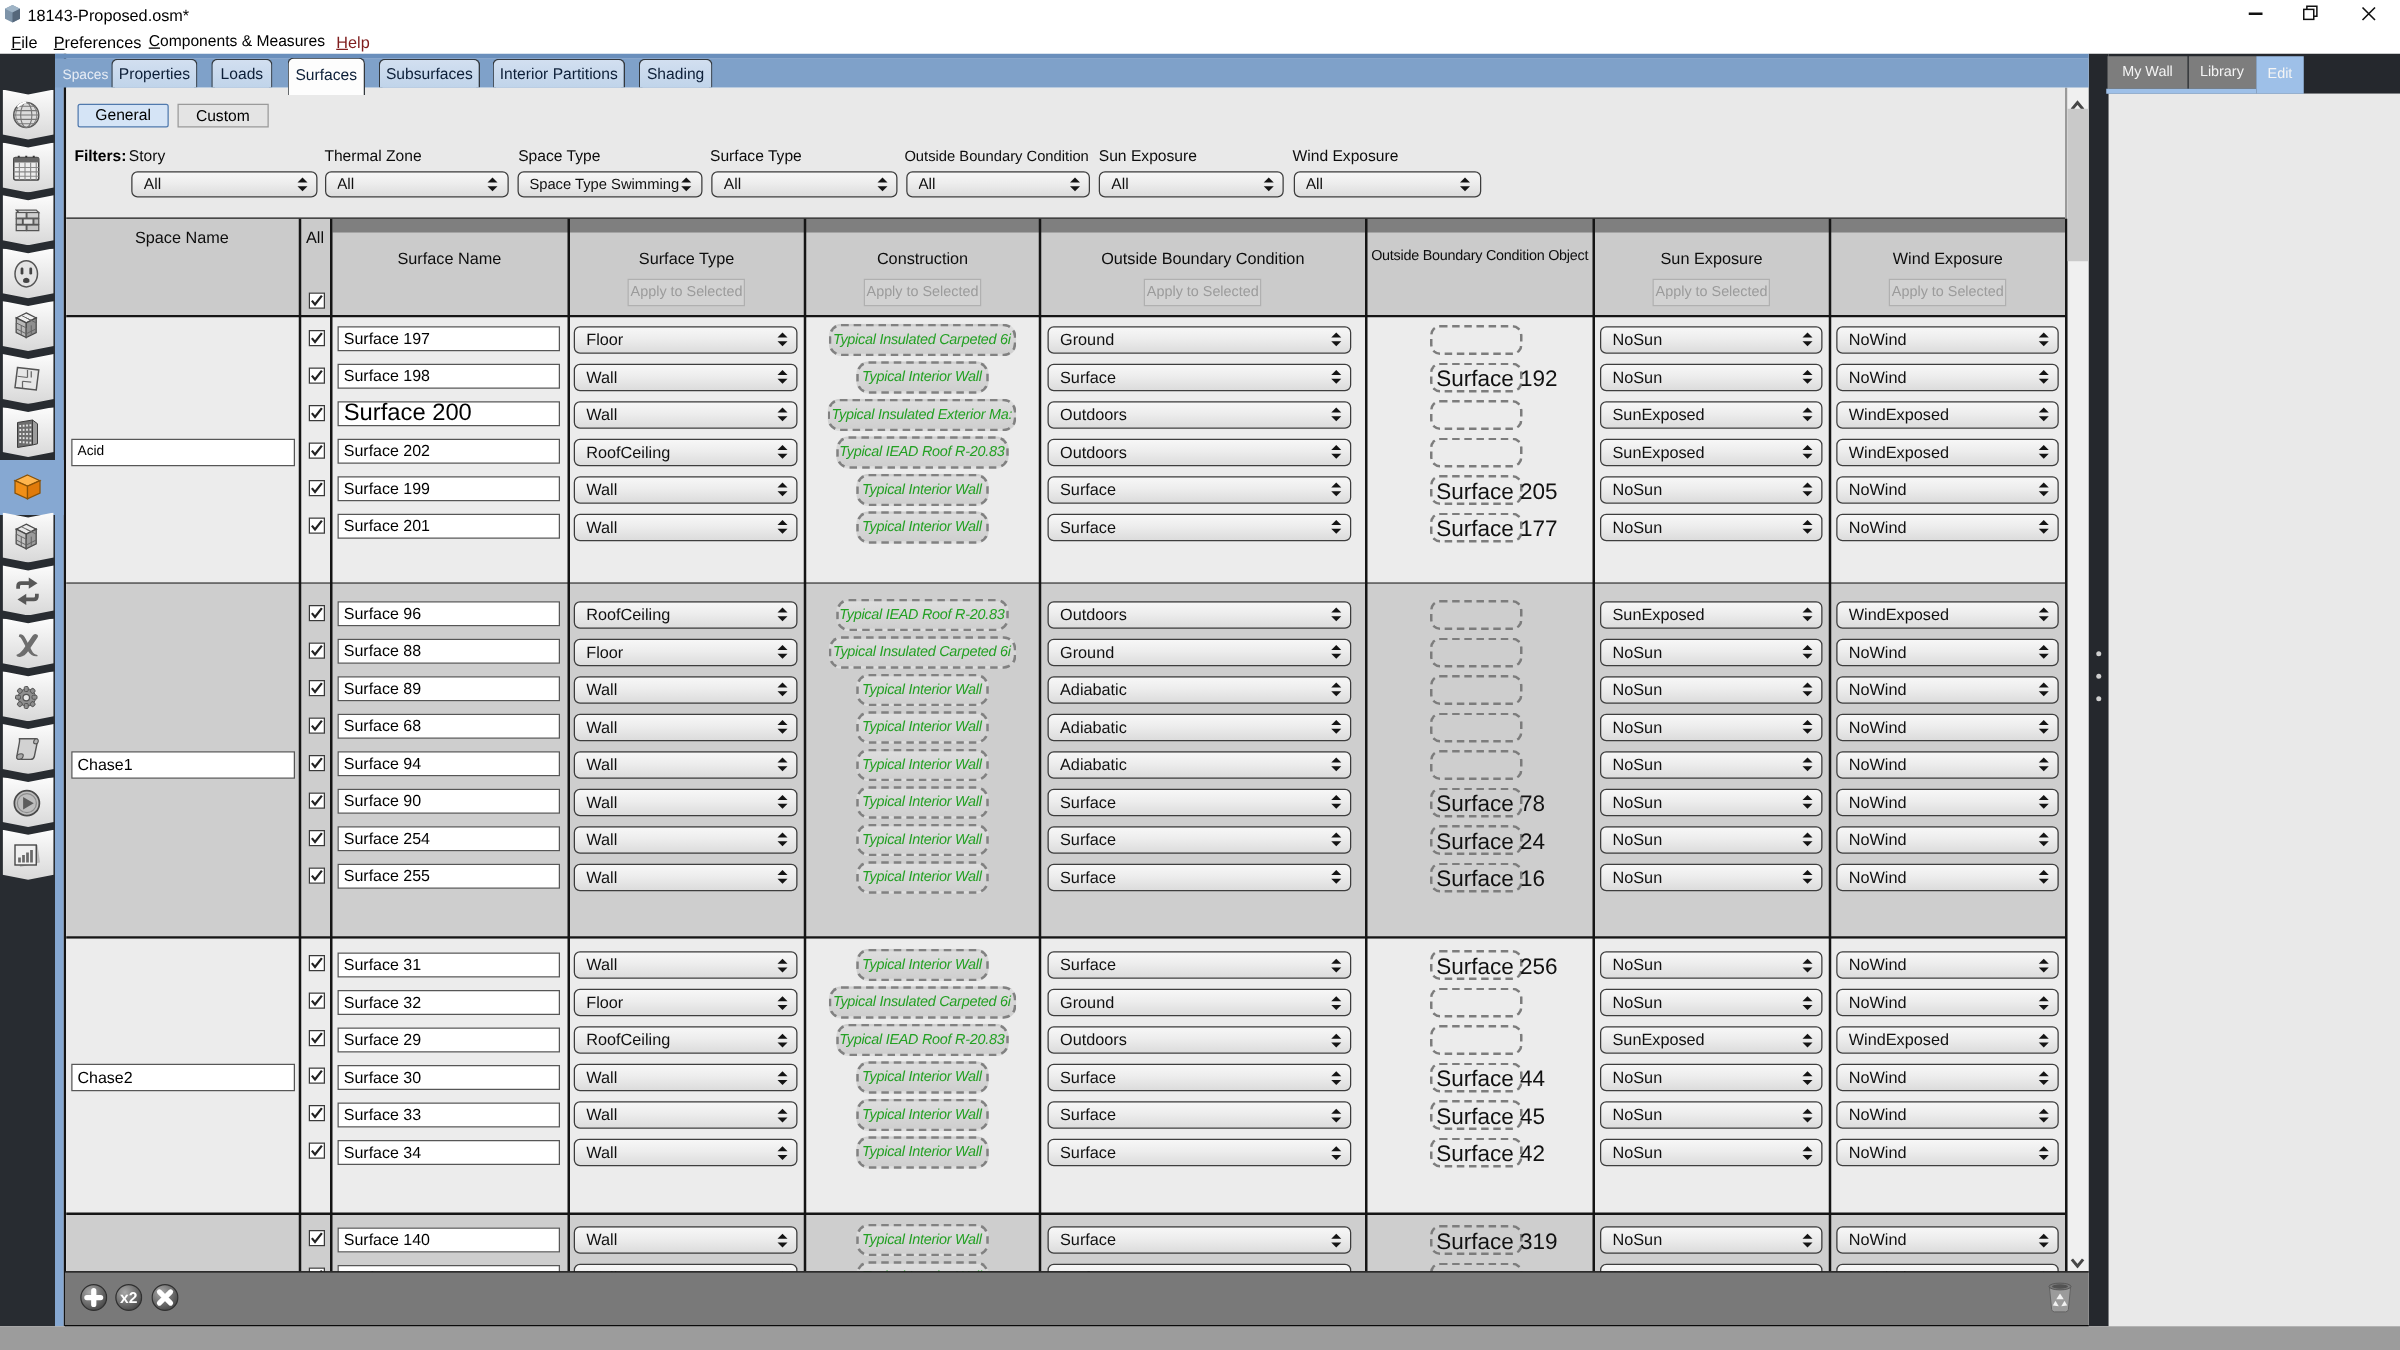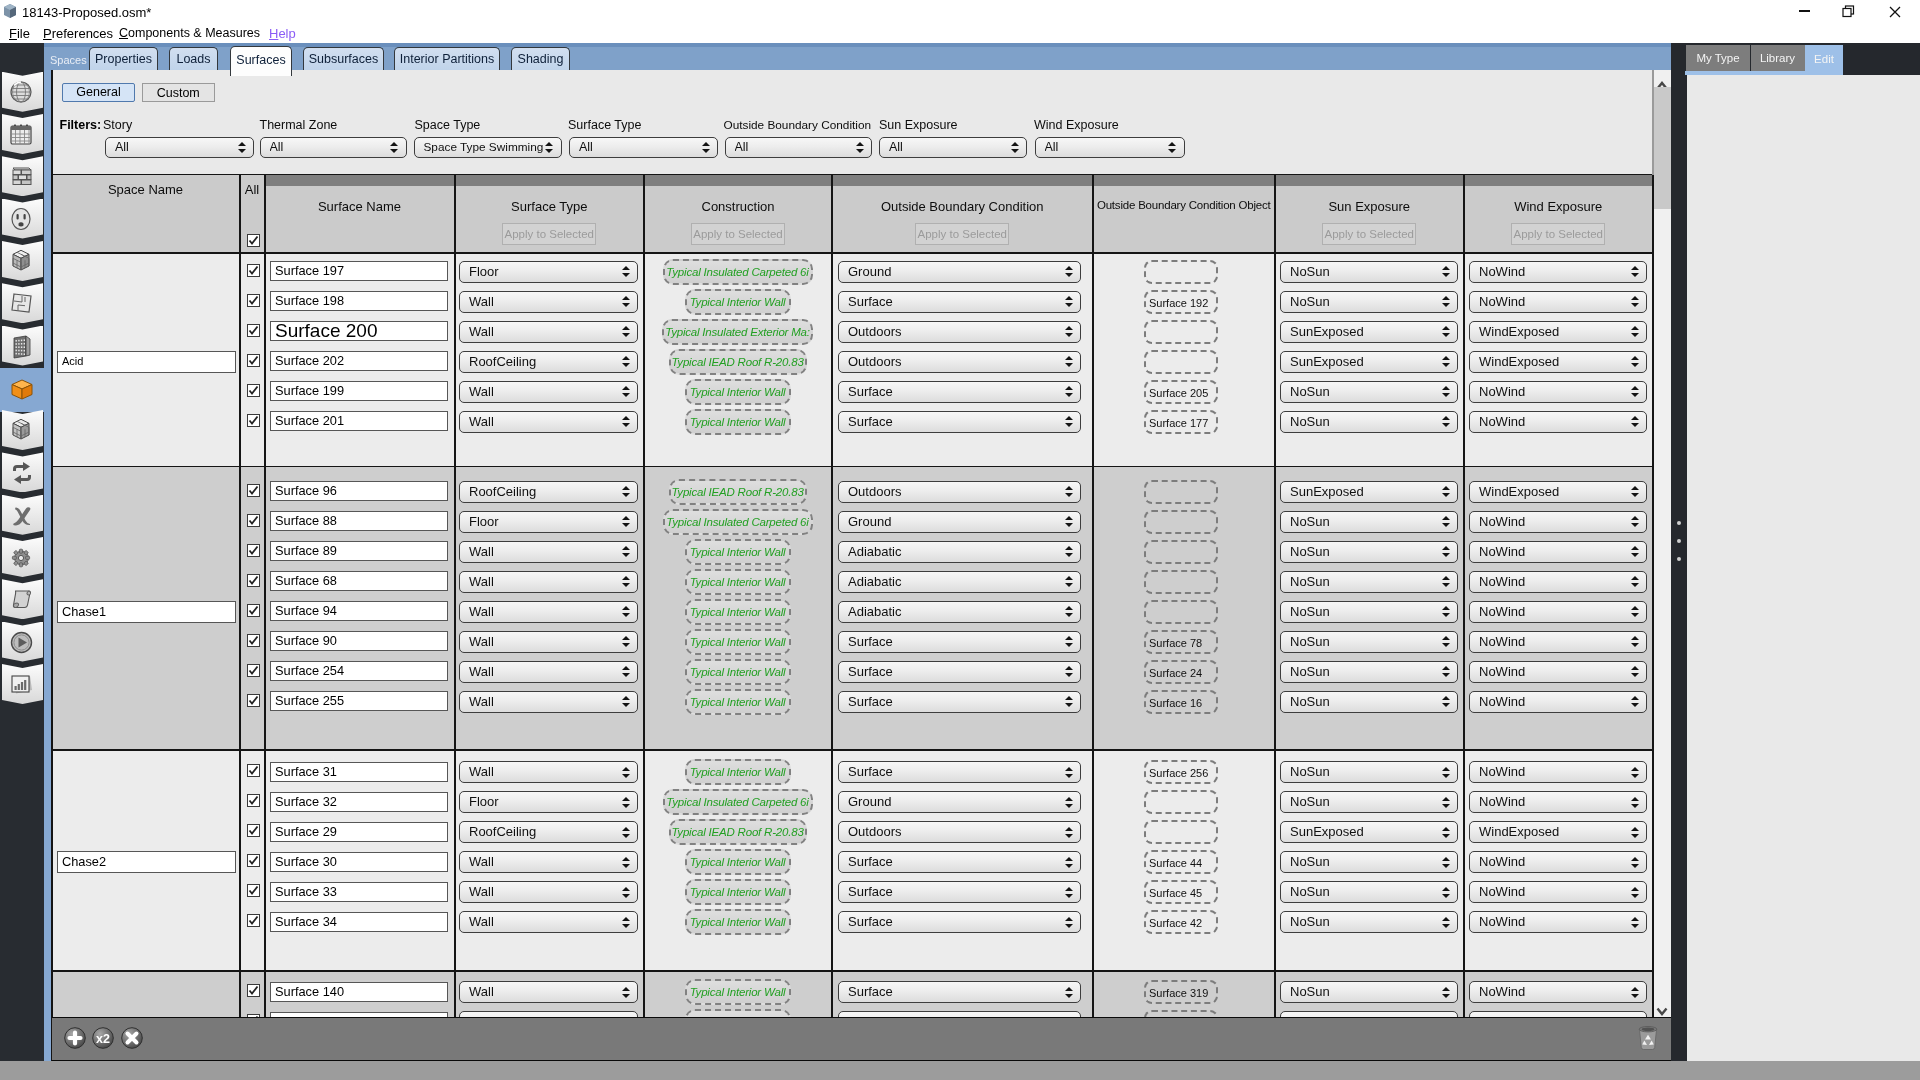--- a/index.html
+++ b/index.html
@@ -16,21 +16,21 @@
  border-top:4.6px solid #141414;}
 .inp{background:#fff;border:1px solid #565656;}
 .inp span{position:absolute;left:4px;top:0;color:#000;white-space:nowrap;}
 .cb{background:#fff;border:1.5px solid #3a3a3a;}
 .cb svg{position:absolute;left:-1px;top:-1px;}
 .cons{border:2px dashed #818181;border-radius:10px;
  background:linear-gradient(180deg,#dedede,#cfcfcf);font-style:italic;}
 .const{position:absolute;left:0;right:0;top:0;bottom:0;display:flex;align-items:center;
  justify-content:center;color:#23a023;font-size:11.5px;letter-spacing:-0.2px;white-space:nowrap;}
 .obco{border:2px dashed #7c7c7c;border-radius:8px;}
-.obct{position:absolute;left:3px;top:2px;line-height:18px;font-size:11px;color:#111;white-space:nowrap;}
+.obct{position:absolute;left:3px;top:2px;line-height:18px;font-size:18px;color:#111;white-space:nowrap;}
 .hlbl{color:#0d0d0d;font-size:13px;text-align:center;}
 .apply{background:#d2d2d2;border:1px solid #b0b0b0;color:#9b9b9b;font-size:11.5px;
  text-align:center;line-height:20px;white-space:nowrap;overflow:hidden;}
 .tab{border:1px solid #33383d;border-bottom:none;border-radius:5px 5px 0 0;
  background:linear-gradient(180deg,#d2dff0,#c0d4ea);color:#0d1f38;font-size:12.5px;
  text-align:center;}
 .flbl{color:#0c0c0c;white-space:nowrap;}
 .wtab{color:#f4f4f4;font-size:11.5px;text-align:center;}
 </style></head><body>
 <div id="app">
@@ -59,21 +59,21 @@
 <rect x="3.5" y="1" width="8" height="8"></rect>
         <rect x="1" y="3.5" width="8" height="8" fill="#fff"></rect>
 </svg></div>
 <div style="left:1889px;top:4px;width:12px;height:12px">
 <svg width="12" height="12" viewBox="0 0 12 12" stroke="#111" stroke-width="1.3">
 <path d="M1 1 L11 11 M11 1 L1 11"></path>
       </svg></div>
 <div style="left:9px;top:26px;font-size:13px;color:#000;white-space:nowrap"><span style="text-decoration:underline">F</span>ile</div>
 <div style="left:43px;top:26px;font-size:13px;color:#000;white-space:nowrap"><span style="text-decoration:underline">P</span>references</div>
 <div style="left:119px;top:26px;font-size:12.5px;color:#000;white-space:nowrap"><span style="text-decoration:underline">C</span>omponents &amp; Measures</div>
-<div style="left:269px;top:26px;font-size:13px;color:#8b5cf6;white-space:nowrap"><span style="text-decoration:underline">H</span>elp</div>
+<div style="left:269px;top:26px;font-size:13px;color:#7f1d1d;white-space:nowrap"><span style="text-decoration:underline">H</span>elp</div>
 <div style="left:2px;top:71.7px;width:41px;height:40px;background:linear-gradient(180deg,#fcfcfc,#d8d8d8);clip-path:polygon(0% 0%, 50% 10%, 100% 0%, 100% 90%, 50% 100%, 0% 90%)"></div>
 <div style="left:9px;top:79.7px;width:26px;height:26px"><svg width="26" height="26" viewBox="0 0 26 26">
 <circle cx="12" cy="12" r="10" fill="#dcdcdc" stroke="#555" stroke-width="1.2"></circle>
 <ellipse cx="12" cy="12" rx="4.5" ry="10" fill="none" stroke="#777" stroke-width="0.9"></ellipse>
 <ellipse cx="12" cy="12" rx="8.5" ry="10" fill="none" stroke="#777" stroke-width="0.7"></ellipse>
 <path d="M2.5 8.5 H21.5 M2 12 H22 M2.5 15.5 H21.5 M4.5 5 H19.5 M4.5 19 H19.5" stroke="#777" stroke-width="0.9"></path>
 <path d="M5 5.5 A10 10 0 0 1 12 2" stroke="#fff" stroke-width="1.5" fill="none"></path>
       </svg></div>
 <div style="left:2px;top:114.0px;width:41px;height:40px;background:linear-gradient(180deg,#fcfcfc,#d8d8d8);clip-path:polygon(0% 0%, 50% 10%, 100% 0%, 100% 90%, 50% 100%, 0% 90%)"></div>
 <div style="left:9px;top:122.0px;width:26px;height:26px"><svg width="26" height="26" viewBox="0 0 26 26">
@@ -1241,21 +1241,21 @@
         <path d="M1.5 7.5 L6 2 L10.5 7.5" fill="none" stroke="#474747" stroke-width="2.4"></path>
       </svg></div>
 <div style="left:1653.5px;top:87px;width:17px;height:122px;background:#c9c9c9"></div>
 <div style="left:1656px;top:1002px;width:12px;height:9px">
 <svg width="12" height="9" viewBox="0 0 12 9">
         <path d="M1.5 1.5 L6 7 L10.5 1.5" fill="none" stroke="#474747" stroke-width="2.4"></path>
       </svg></div>
 <div style="left:1676.5px;top:521px;width:4px;height:4px;border-radius:2px;background:#cfcfcf"></div>
 <div style="left:1676.5px;top:539px;width:4px;height:4px;border-radius:2px;background:#cfcfcf"></div>
 <div style="left:1676.5px;top:557px;width:4px;height:4px;border-radius:2px;background:#cfcfcf"></div>
-<div class="wtab" style="left:1686px;top:44.5px;width:64px;height:26px;line-height:26px;background:#7d7d7d">My Type</div>
+<div class="wtab" style="left:1686px;top:44.5px;width:64px;height:26px;line-height:26px;background:#7d7d7d">My Wall</div>
 <div class="wtab" style="left:1750.5px;top:44.5px;width:54px;height:26px;line-height:26px;background:#7d7d7d">Library</div>
 <div class="wtab" style="left:1805px;top:44.5px;width:38px;height:30.5px;line-height:28px;background:#9ec0e8">Edit</div>
 <div style="left:1685px;top:70.5px;width:120px;height:4.5px;background:#9ec0e8"></div>
 <div style="left:52px;top:1017px;width:1619px;height:44px;background:#797979;border-top:1.5px solid #0a0a0a;border-bottom:1.5px solid #0a0a0a"></div>
 <div style="left:63.5px;top:1026.5px;width:22px;height:22px"><svg width="22" height="22" viewBox="0 0 22 22">
         <defs>
           <radialGradient id="g63.5" cx="0.35" cy="0.3" r="0.75">
             <stop offset="0" stop-color="#a8a8a8"></stop>
             <stop offset="1" stop-color="#474747"></stop>
           </radialGradient>

